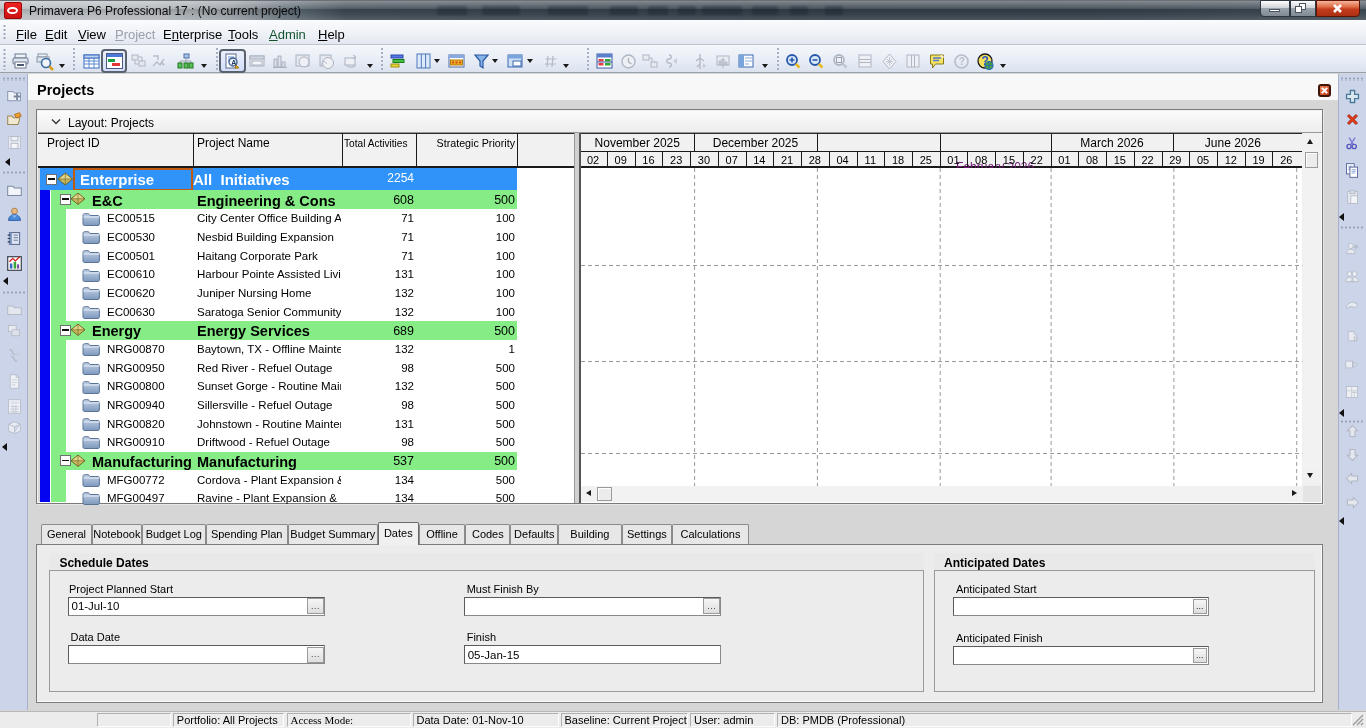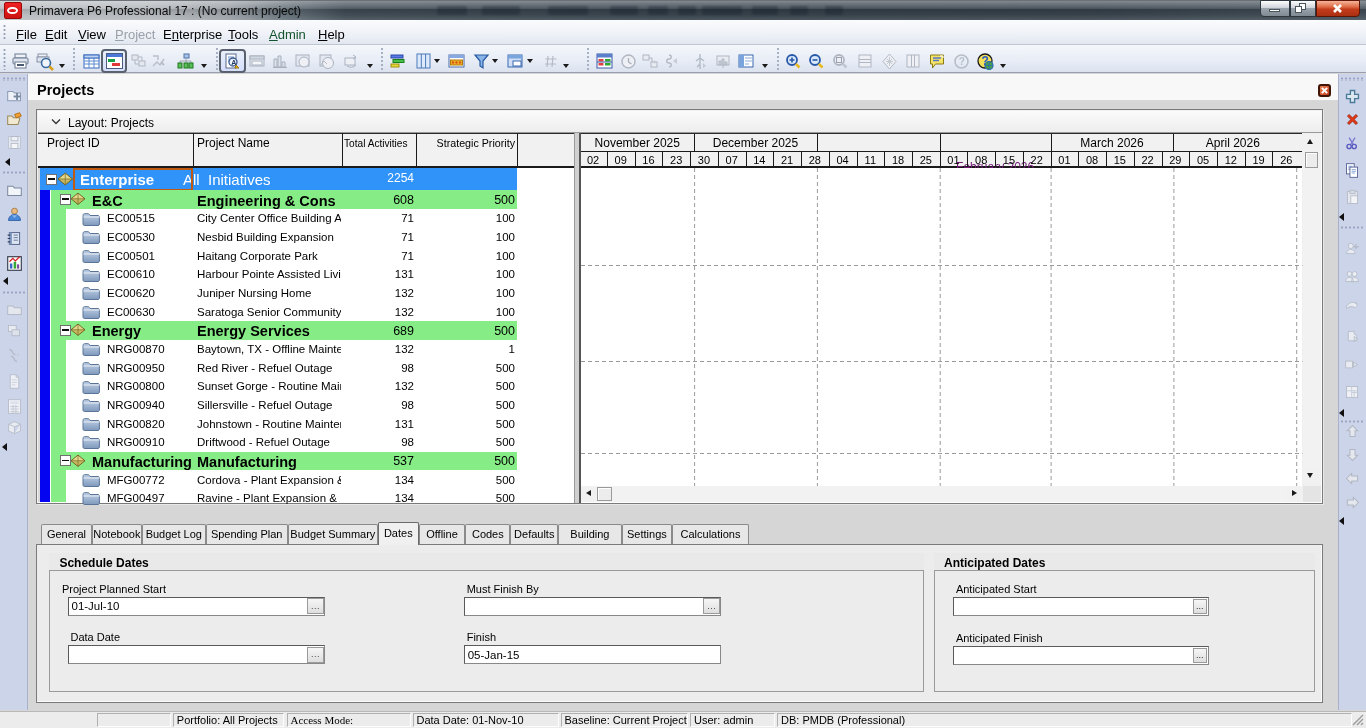--- a/index.html
+++ b/index.html
@@ -397,21 +397,21 @@
 <div class="t" style="left:637.2907142857143px;top:136px;font-size:12px;color:#000;transform:translateX(-50%);">November 2025</div>
 <div style="position:absolute;left:694.0814285714287px;top:134px;width:1px;height:17.3px;background:#1a1a1a;"></div>
 <div class="t" style="left:755.4835714285715px;top:136px;font-size:12px;color:#000;transform:translateX(-50%);">December 2025</div>
 <div style="position:absolute;left:816.8857142857144px;top:134px;width:1px;height:17.3px;background:#1a1a1a;"></div>
 <div class="t" style="left:878.2878571428572px;top:136px;font-size:12px;color:#000;transform:translateX(-50%);margin-top:45px;">January 2026</div>
 <div style="position:absolute;left:939.69px;top:134px;width:1px;height:17.3px;background:#1a1a1a;"></div>
 <div class="t" style="left:995.1500000000001px;top:136px;font-size:12px;color:#701a75;transform:translateX(-50%);margin-top:24px;">February 2026</div>
 <div style="position:absolute;left:1050.6100000000001px;top:134px;width:1px;height:17.3px;background:#1a1a1a;"></div>
 <div class="t" style="left:1112.0121428571429px;top:136px;font-size:12px;color:#000;transform:translateX(-50%);">March 2026</div>
 <div style="position:absolute;left:1173.4142857142856px;top:134px;width:1px;height:17.3px;background:#1a1a1a;"></div>
-<div class="t" style="left:1232.8357142857142px;top:136px;font-size:12px;color:#000;transform:translateX(-50%);">April 2026</div>
+<div class="t" style="left:1232.8357142857142px;top:136px;font-size:12px;color:#000;transform:translateX(-50%);">June 2026</div>
 <div class="t" style="left:593.0px;top:153.5px;font-size:11px;color:#000;transform:translateX(-50%);">02</div>
 <div style="position:absolute;left:606.9300000000001px;top:152.3px;width:1px;height:15px;background:#1a1a1a;"></div>
 <div class="t" style="left:620.73px;top:153.5px;font-size:11px;color:#000;transform:translateX(-50%);">09</div>
 <div style="position:absolute;left:634.6600000000001px;top:152.3px;width:1px;height:15px;background:#1a1a1a;"></div>
 <div class="t" style="left:648.46px;top:153.5px;font-size:11px;color:#000;transform:translateX(-50%);">16</div>
 <div style="position:absolute;left:662.3900000000001px;top:152.3px;width:1px;height:15px;background:#1a1a1a;"></div>
 <div class="t" style="left:676.19px;top:153.5px;font-size:11px;color:#000;transform:translateX(-50%);">23</div>
 <div style="position:absolute;left:690.12px;top:152.3px;width:1px;height:15px;background:#1a1a1a;"></div>
 <div class="t" style="left:703.92px;top:153.5px;font-size:11px;color:#000;transform:translateX(-50%);">30</div>
 <div style="position:absolute;left:717.85px;top:152.3px;width:1px;height:15px;background:#1a1a1a;"></div>
@@ -486,21 +486,21 @@
 <div style="position:absolute;left:40.3px;top:168.0px;width:476.7px;height:22.400000000000006px;background:#2f93fa;"></div>
 <div style="position:absolute;left:45.9px;top:173.5px;width:11px;height:11px;background:#fff;border:1px solid #707070;"></div>
 <div style="position:absolute;left:47.9px;top:178.0px;width:7px;height:1.5px;background:#101010;"></div>
 <svg style="left:57.5px;top:172.5px;" width="14.5" height="12" viewBox="0 0 16 13">
     <path d="M8 0L16 6.5 8 13 0 6.5z" fill="#c8b860"></path>
     <path d="M8 0L16 6.5H0z" fill="#e4d88c"></path>
     <path d="M8 0v13M0 6.5h16" stroke="#7a6c28" stroke-width="0.8"></path>
     <path d="M8 0L16 6.5 8 13 0 6.5z" fill="none" stroke="#6a5c20" stroke-width="1"></path>
   </svg>
 <div class="t" style="left:80px;top:170.5px;font-size:15px;font-weight:bold;color:#fff;">Enterprise</div>
-<div class="t" style="left:183px;top:170.5px;font-size:15px;font-weight:normal;color:#fff;text-align:right;">All  Initiatives</div>
+<div class="t" style="left:193px;top:170.5px;font-size:15px;font-weight:bold;color:#fff;text-align:right;">All  Initiatives</div>
 <div class="t" style="left:414px;top:171px;font-size:12px;color:#fff;transform:translateX(-100%);">2254</div>
 <div style="position:absolute;left:73px;top:167.8px;width:120px;height:23px;border:2px solid #c05a10;"></div>
 <div style="position:absolute;left:40.3px;top:190.4px;width:10.2px;height:18.659999999999997px;background:#0404f0;"></div>
 <div style="position:absolute;left:50.5px;top:190.4px;width:466.5px;height:18.659999999999997px;background:#86ec86;"></div>
 <div style="position:absolute;left:59.9px;top:193.9px;width:11px;height:11px;background:#fff;border:1px solid #707070;"></div>
 <div style="position:absolute;left:61.9px;top:198.4px;width:7px;height:1.5px;background:#101010;"></div>
 <svg style="left:71px;top:193.4px;" width="14" height="11.5" viewBox="0 0 16 13">
     <path d="M8 0L16 6.5 8 13 0 6.5z" fill="#c8b860"></path>
     <path d="M8 0L16 6.5H0z" fill="#e4d88c"></path>
     <path d="M8 0v13M0 6.5h16" stroke="#7a6c28" stroke-width="0.8"></path>
@@ -800,21 +800,21 @@
 <div style="position:absolute;left:621.7px;top:523.5px;width:50.4px;height:20px;background:#e7e7e7;border:1px solid #8a8a8a;border-bottom:none;border-radius:2px 2px 0 0;"></div>
 <div class="t" style="left:646.9000000000001px;top:528px;font-size:11px;color:#000;transform:translateX(-50%);">Settings</div>
 <div style="position:absolute;left:672.1px;top:523.5px;width:76.8px;height:20px;background:#e7e7e7;border:1px solid #8a8a8a;border-bottom:none;border-radius:2px 2px 0 0;"></div>
 <div class="t" style="left:710.5px;top:528px;font-size:11px;color:#000;transform:translateX(-50%);">Calculations</div>
 <div style="position:absolute;left:49.4px;top:553px;width:874.6px;height:139px;border:1px solid #9a9a9a;background:#ececec;"></div>
 <div style="position:absolute;left:49.4px;top:553px;width:874.6px;height:18px;background:#e9e9e9;border-bottom:1px solid #9a9a9a;"></div>
 <div class="t" style="left:59.4px;top:556px;font-size:12px;font-weight:bold;color:#000;">Schedule Dates</div>
 <div style="position:absolute;left:934px;top:553px;width:380.5px;height:139px;border:1px solid #9a9a9a;background:#ececec;"></div>
 <div style="position:absolute;left:934px;top:553px;width:380.5px;height:18px;background:#e9e9e9;border-bottom:1px solid #9a9a9a;"></div>
 <div class="t" style="left:944px;top:556px;font-size:12px;font-weight:bold;color:#000;">Anticipated Dates</div>
-<div class="t" style="left:62px;top:582.5px;font-size:11px;color:#000;text-align:right;">Project Planned Start</div>
+<div class="t" style="left:69px;top:582.5px;font-size:11px;color:#000;text-align:right;">Project Planned Start</div>
 <div style="position:absolute;left:67.5px;top:596.5px;width:257.5px;height:19px;background:#fff;border:1px solid #888;border-top-color:#5a5a5a;border-left-color:#5a5a5a;"></div>
 <div class="t" style="left:71.5px;top:600.0px;font-size:11.5px;color:#000;">01-Jul-10</div>
 <div style="position:absolute;left:307.0px;top:598.0px;width:16.5px;height:16px;background:linear-gradient(180deg,#f6f6f6,#dedede);border:1px solid #9a9a9a;"></div>
 <div class="t" style="left:311.0px;top:600.5px;font-size:9px;color:#444;letter-spacing:0.5px;">...</div>
 <div class="t" style="left:466.7px;top:582.5px;font-size:11px;color:#000;">Must Finish By</div>
 <div style="position:absolute;left:463.7px;top:596.5px;width:257.5px;height:19px;background:#fff;border:1px solid #888;border-top-color:#5a5a5a;border-left-color:#5a5a5a;"></div>
 <div style="position:absolute;left:703.2px;top:598.0px;width:16.5px;height:16px;background:linear-gradient(180deg,#f6f6f6,#dedede);border:1px solid #9a9a9a;"></div>
 <div class="t" style="left:707.2px;top:600.5px;font-size:9px;color:#444;letter-spacing:0.5px;">...</div>
 <div class="t" style="left:70.5px;top:631px;font-size:11px;color:#000;">Data Date</div>
 <div style="position:absolute;left:67.5px;top:645px;width:257.5px;height:19px;background:#fff;border:1px solid #888;border-top-color:#5a5a5a;border-left-color:#5a5a5a;"></div>

